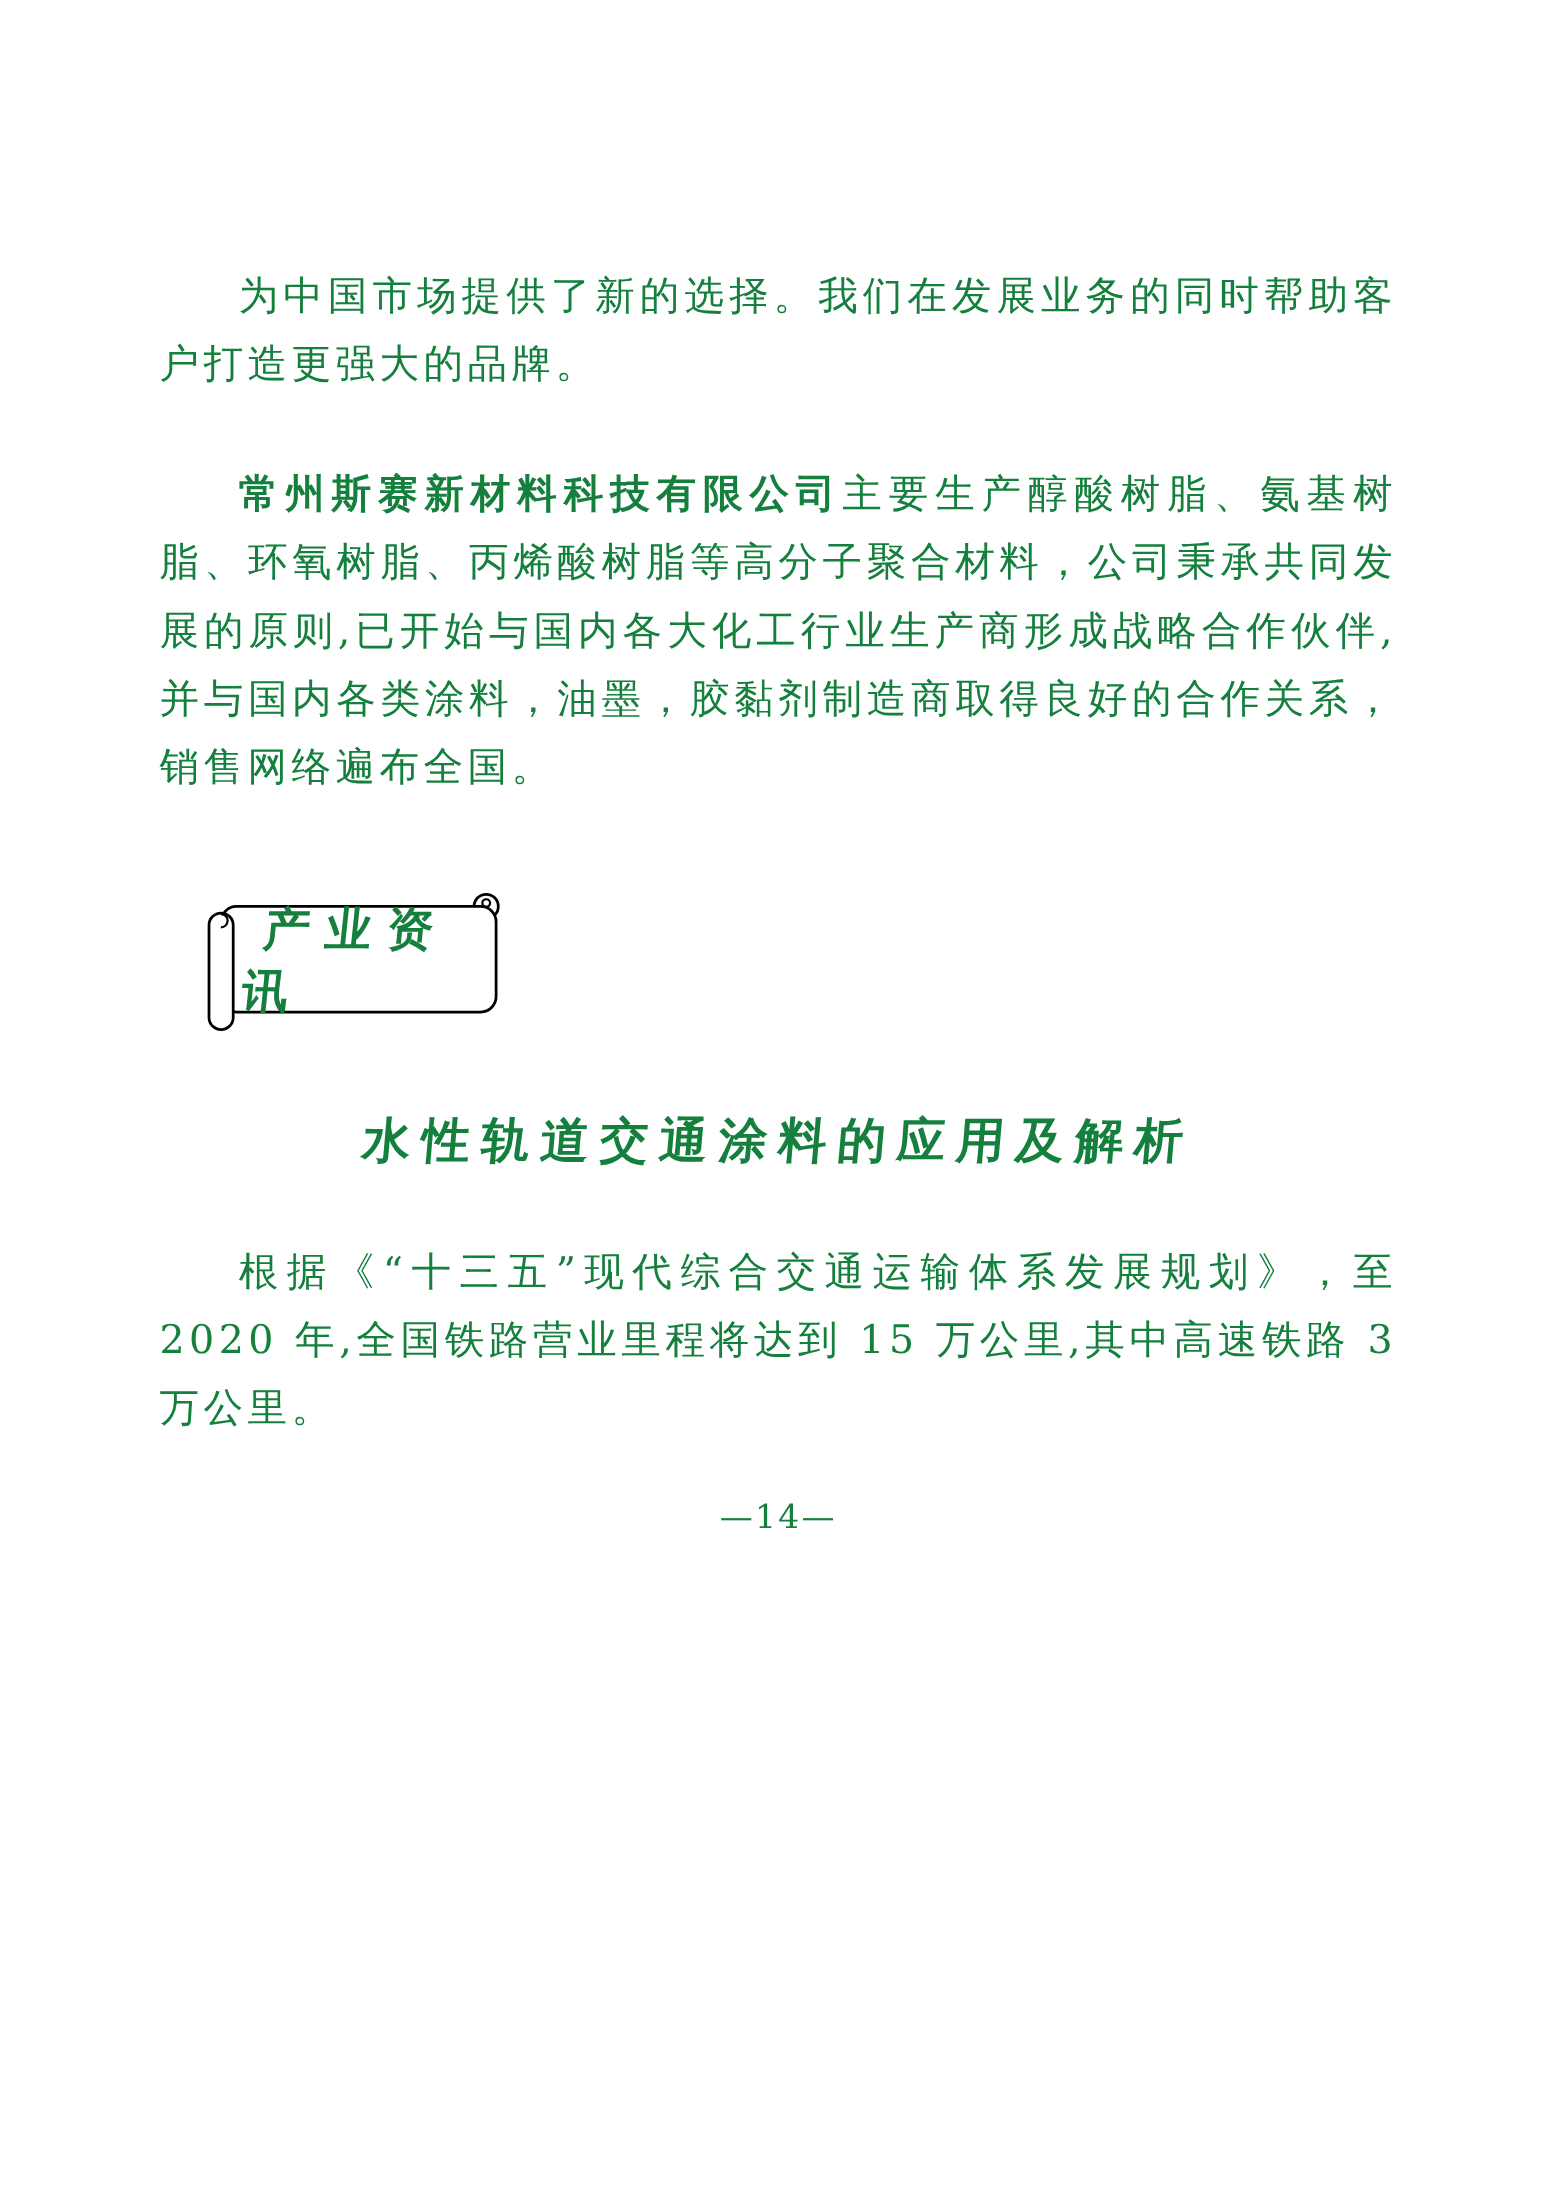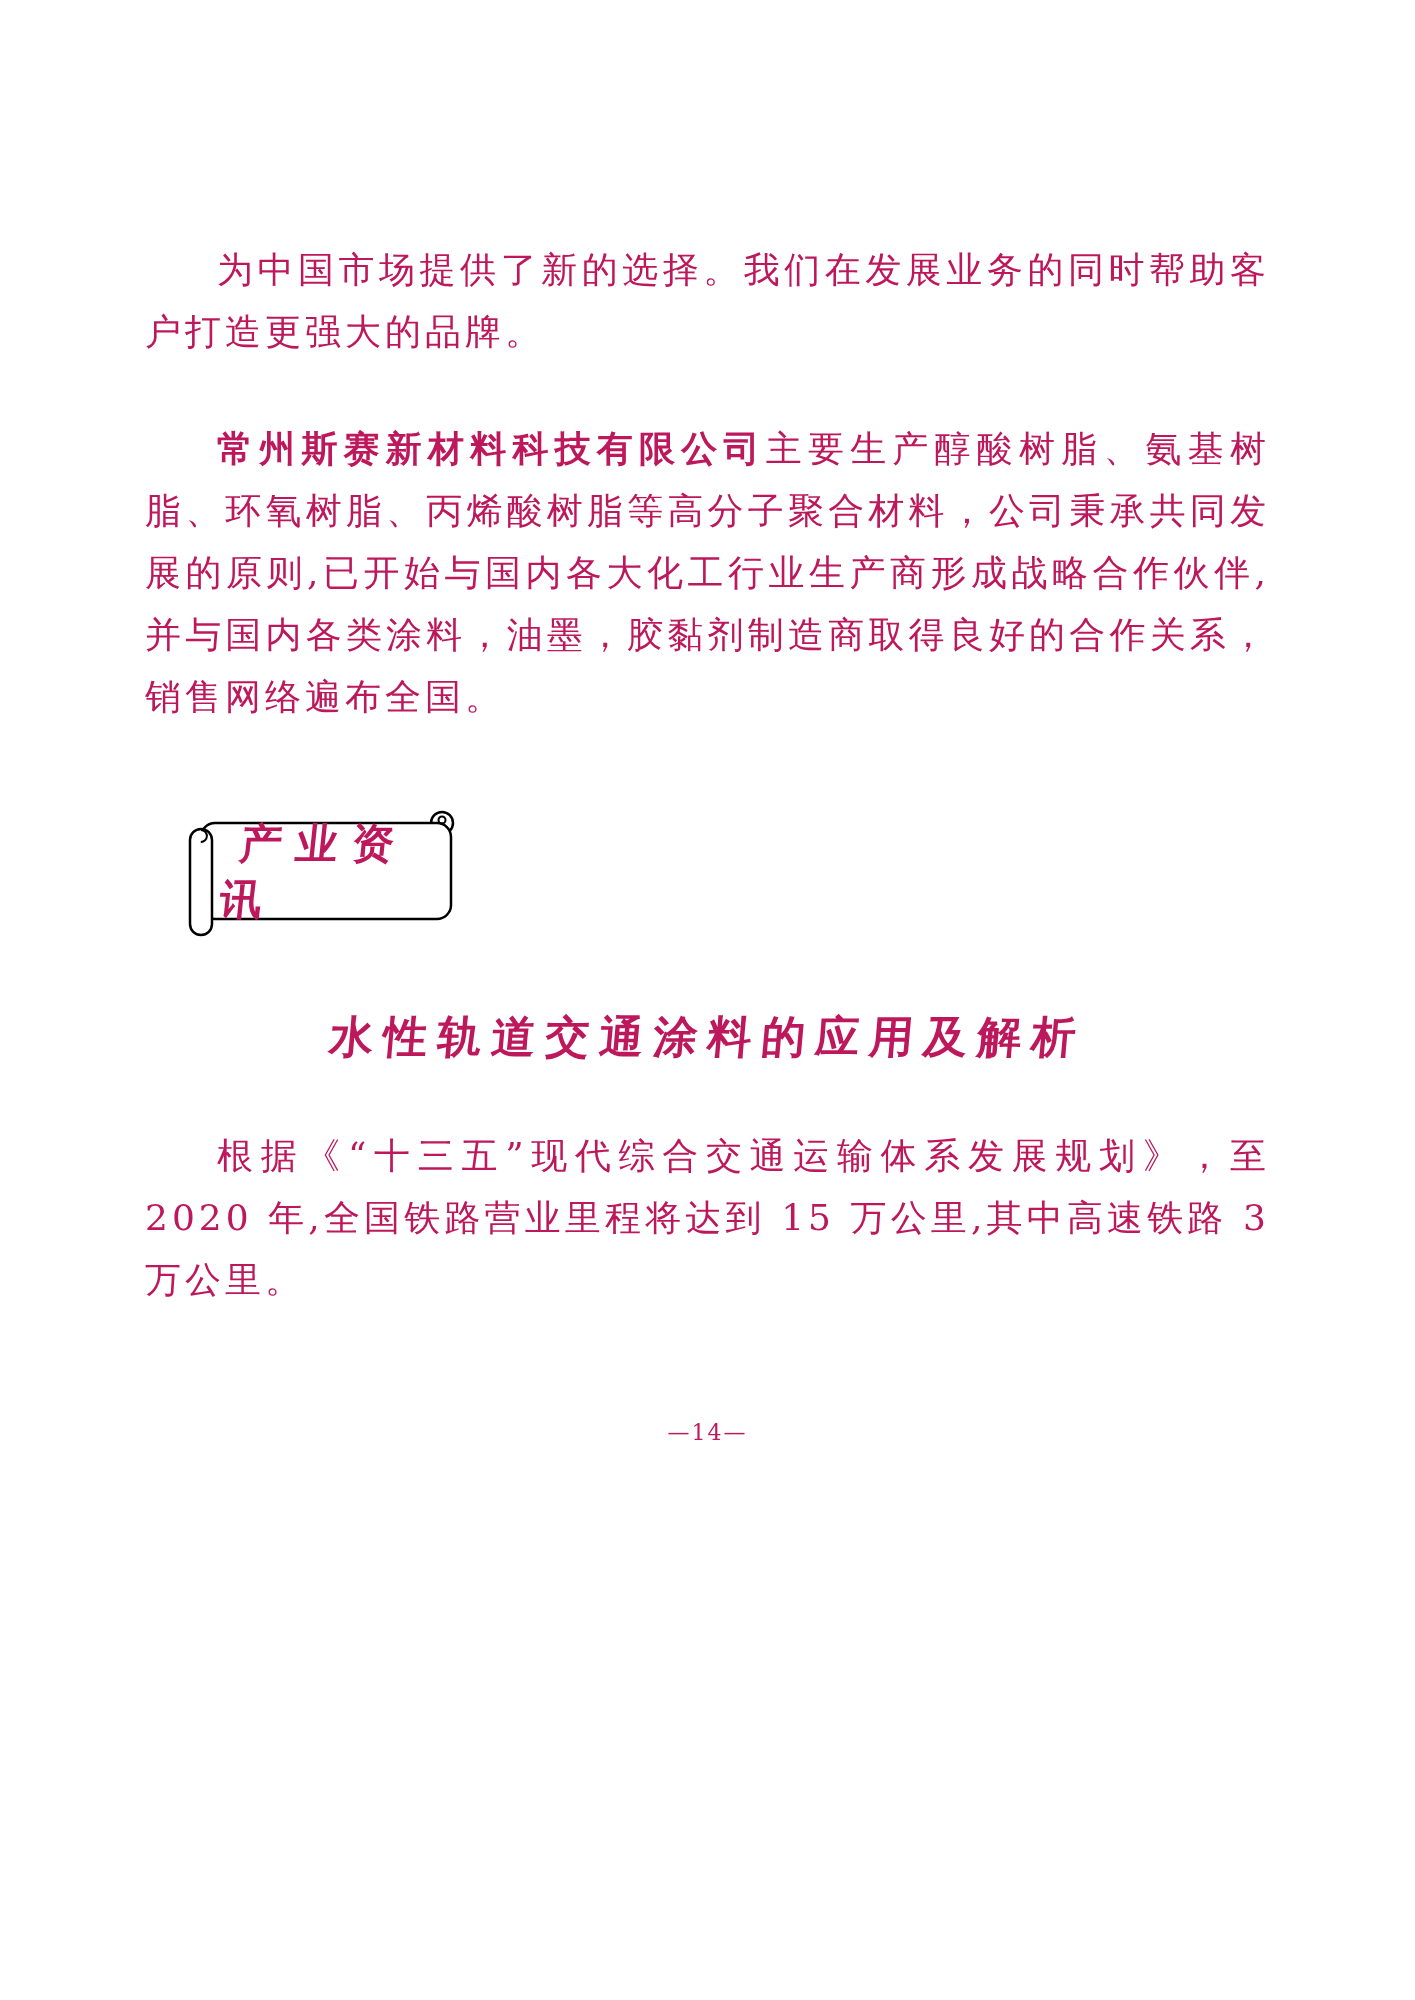--- a/index.html
+++ b/index.html
@@ -7,21 +7,21 @@
     padding: 0;
     background: #ffffff;
   }
   .page {
     position: relative;
     width: 1415px;
     height: 2000px;
     box-sizing: border-box;
     padding: 239px 145px 0 145px;
     background: #ffffff;
-    color: #be185d;
+    color: #15803d;
     font-family: "DejaVu Serif", "Liberation Serif", serif;
     overflow: hidden;
   }
   .para {
     margin: 0;
     font-size: 36px;
     line-height: 62px;
     letter-spacing: 4px;
     text-align: justify;
     text-indent: 2em;
@@ -58,23 +58,23 @@
     margin-top: 68px;
     text-align: center;
     font-size: 44px;
     line-height: 60px;
     font-weight: bold;
     letter-spacing: 10px;
     transform: skewX(-5deg);
     font-family: "DejaVu Serif", "Liberation Serif", serif;
   }
   .page-number {
-    margin-top: 102px;
+    margin-top: 48px;
     text-align: center;
-    font-size: 22px;
+    font-size: 30px;
     line-height: 40px;
     letter-spacing: 2px;
   }
 </style>
 </head>
 <body>
 
 <div class="page">
 
   <p class="para">为中国市场提供了新的选择。我们在发展业务的同时帮助客户打造更强大的品牌。</p>

